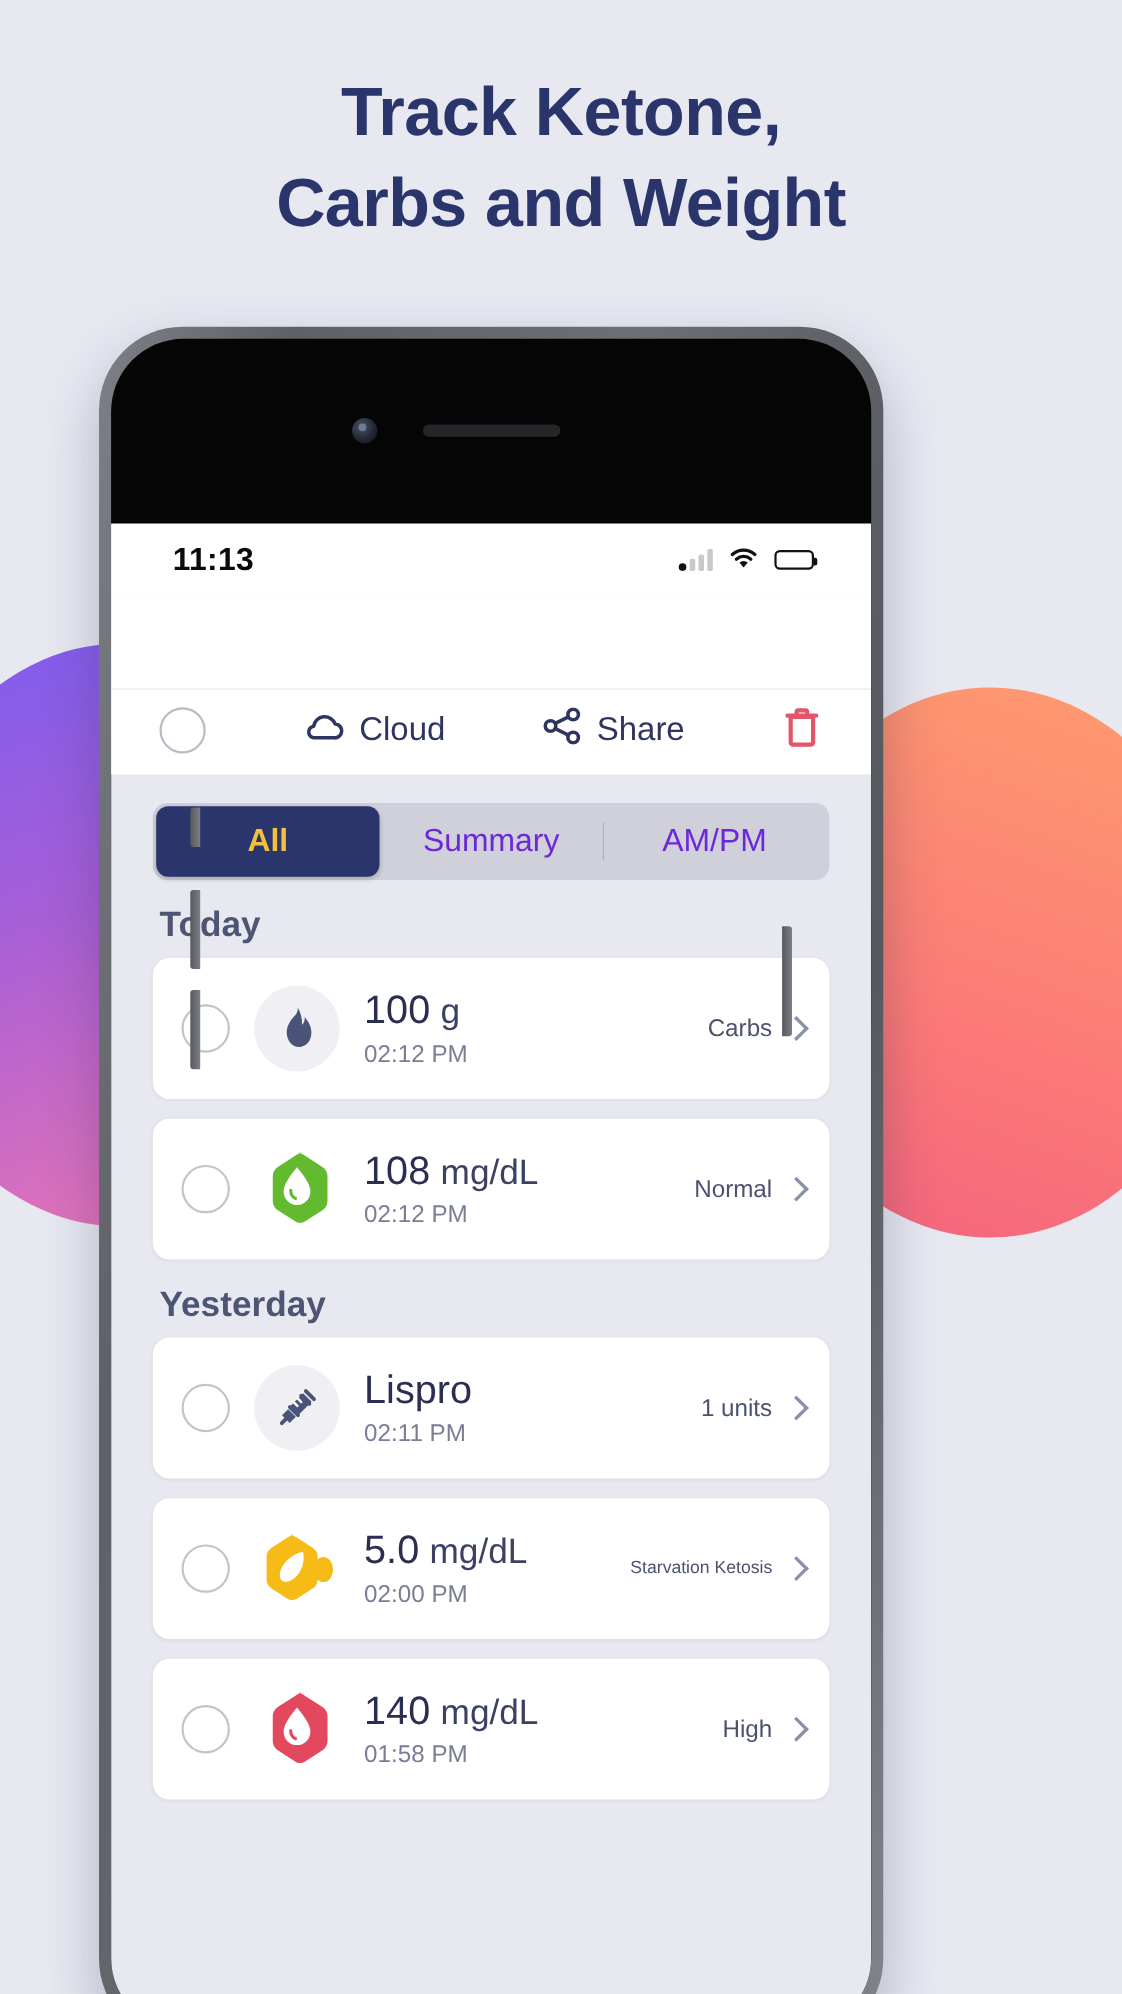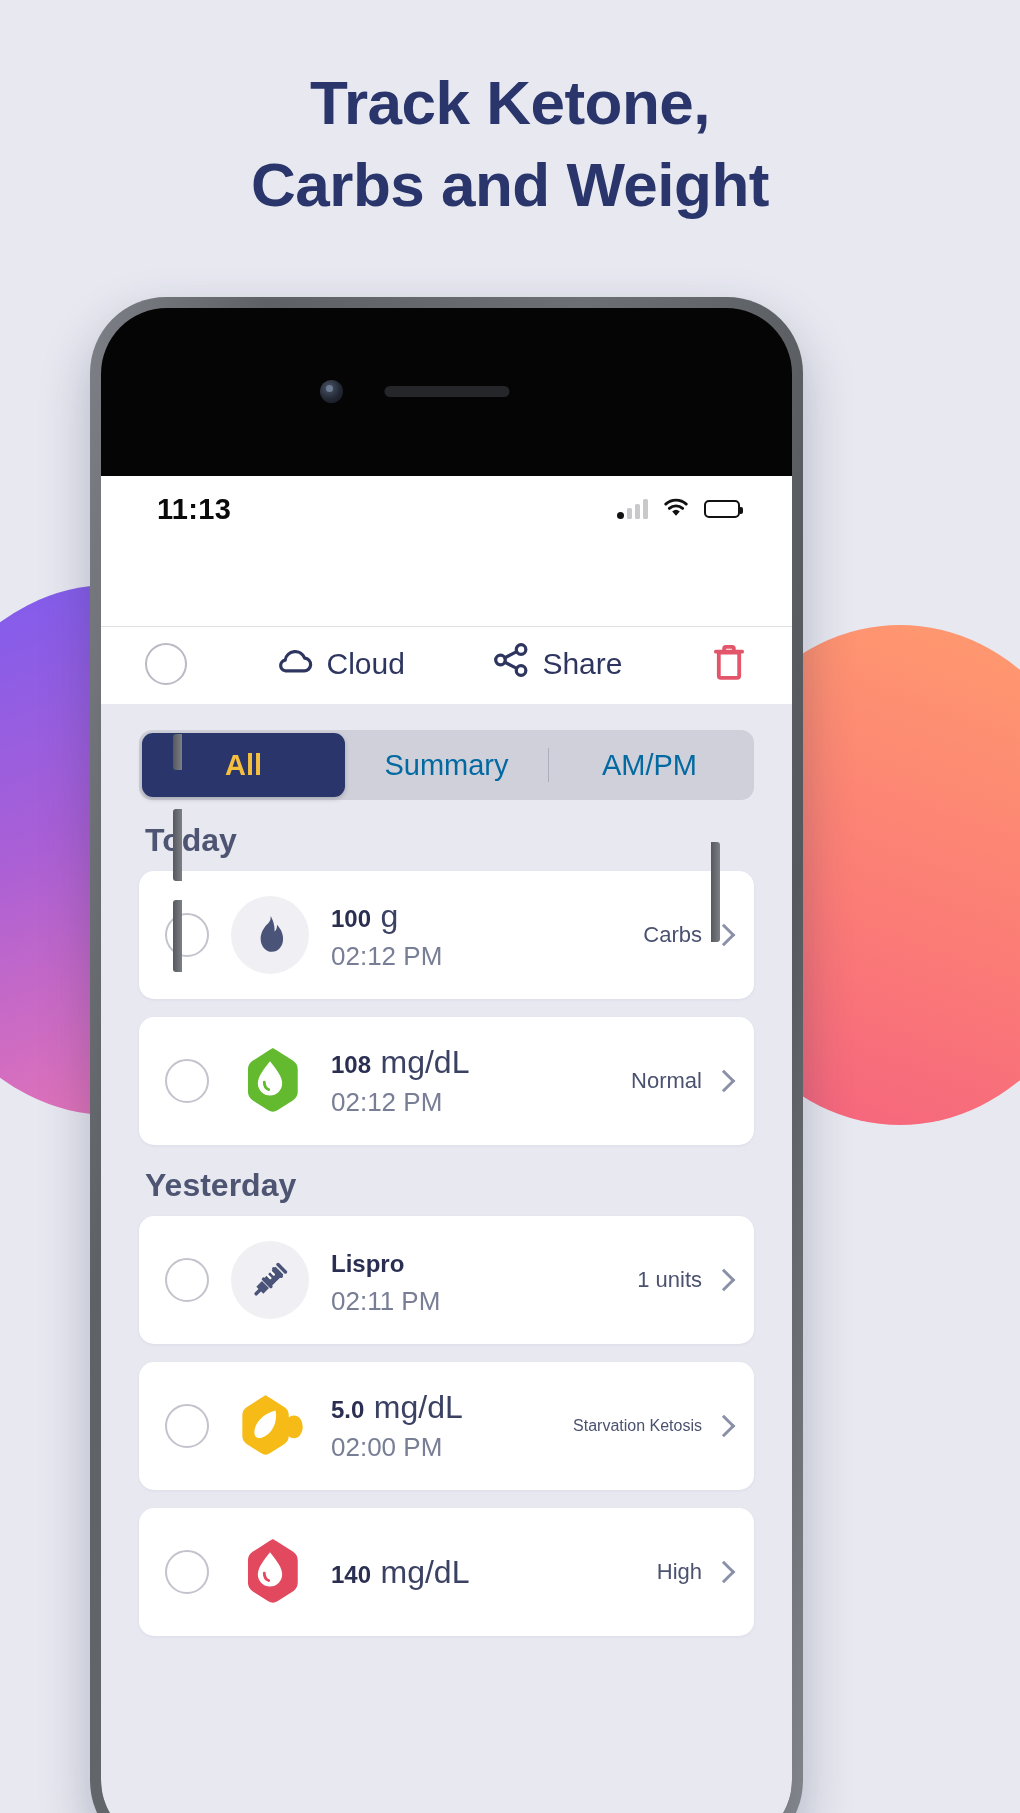--- a/index.html
+++ b/index.html
@@ -133,21 +133,21 @@
   
   #seg-wrap { padding:26px 38px 0 38px; }
   #segmented {
     height:70px; background:#cfd0da; border-radius:13px;
     display:flex; align-items:center; padding:3px;
     position:relative;
   }
   .seg {
     flex:1; height:100%;
     display:flex; align-items:center; justify-content:center;
-    font-size:29px; color:#0369a1;
+    font-size:29px; color:#6d28d9;
     border-radius:11px;
     position:relative;
   }
   .seg.active { background:#29356b; color:#f4bf3f; font-weight:bold; box-shadow:0 2px 5px rgba(0,0,0,.2); }
   .seg + .seg::before {
     content:""; position:absolute; left:0; top:15px; bottom:15px;
     width:1px; background:#adaebd;
   }
   .seg.active + .seg::before, .seg.active::before { background:transparent; }
 
@@ -170,23 +170,23 @@
     border:2px solid #c2c3cc; flex:0 0 auto; margin-right:22px;
   }
   .row-icon { width:78px; height:78px; flex:0 0 auto; margin-right:22px;
               display:flex; align-items:center; justify-content:center; position:relative; }
   .icon-circle { width:78px; height:78px; border-radius:50%; background:#f0f0f4;
                  display:flex; align-items:center; justify-content:center; }
   .hexwrap { width:78px; height:78px; display:flex; align-items:center; justify-content:center; }
 
   .row-main { flex:1; min-width:0; }
   .row-value { font-size:34px; color:#2a2f52; line-height:1.05; white-space:nowrap; }
-  .row-value b { font-weight:bold; font-size:24px; }
+  .row-value b { font-weight:normal; font-size:36px; }
   .row-value span { font-weight:normal; color:#3b4162; font-size:32px; }
-  .row-time { font-size:26px; color:#787e96; margin-top:7px; }
+  .row-time { font-size:22px; color:#787e96; margin-top:7px; }
   .row-right { display:flex; align-items:center; gap:14px; flex:0 0 auto; }
   .row-status { font-size:22px; color:#4b5270; white-space:nowrap; }
   .row-status.small { font-size:16px; }
   .chev { width:16px; height:16px; border-right:3px solid #8a90a8; border-bottom:3px solid #8a90a8;
           transform:rotate(-45deg); }
 </style>
 </head>
 <body>
 
 <div class="blob" id="blob-left"></div>
@@ -391,20 +391,21 @@
                 <path d="M20 9.6c3.7 4.6 6.4 8.3 6.4 11.6A6.4 6.4 0 0120 27.6a6.4 6.4 0 01-6.4-6.4c0-3.3 2.7-7 6.4-11.6z" fill="#fff"></path>
                 <path d="M17 20.6c0 2 .9 3.3 2.3 3.9" stroke="#e2495e" stroke-width="1.5" fill="none" stroke-linecap="round"></path>
               </svg>
             </div>
           </div>
           <div class="row-main">
             <div class="row-value">
               <b>140</b>
               <span>mg/dL</span>
             </div>
+            <div class="row-time">01:58 PM</div>
           </div>
           <div class="row-right">
             <div class="row-status">High</div>
             <span class="chev"></span>
           </div>
         </div>
 
       </div>
     </div>
   </div>

